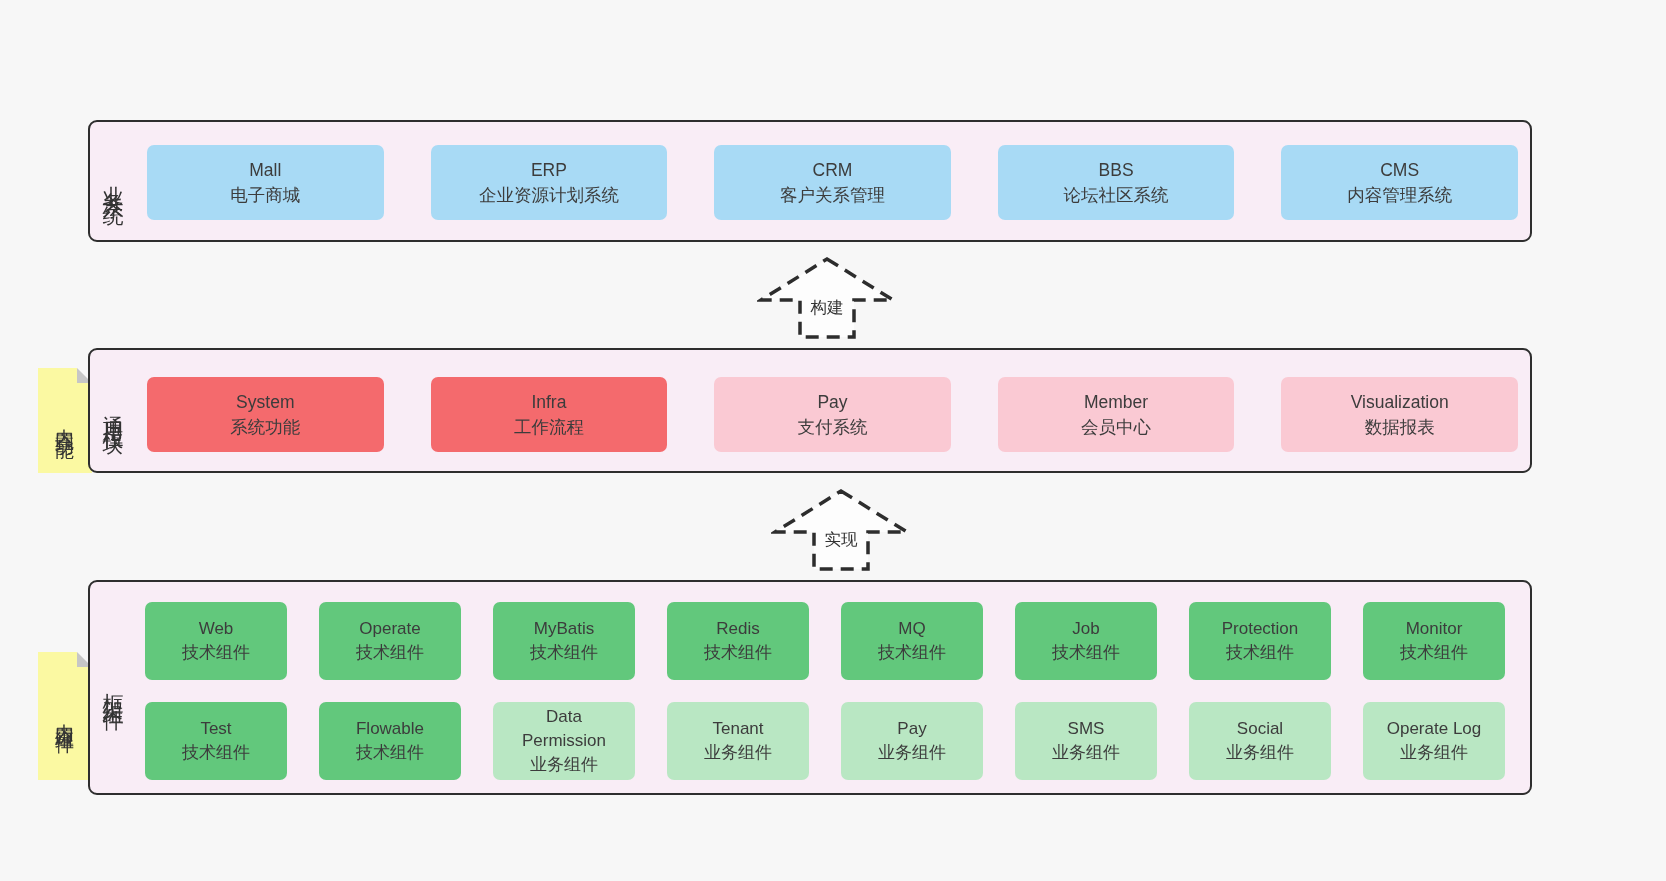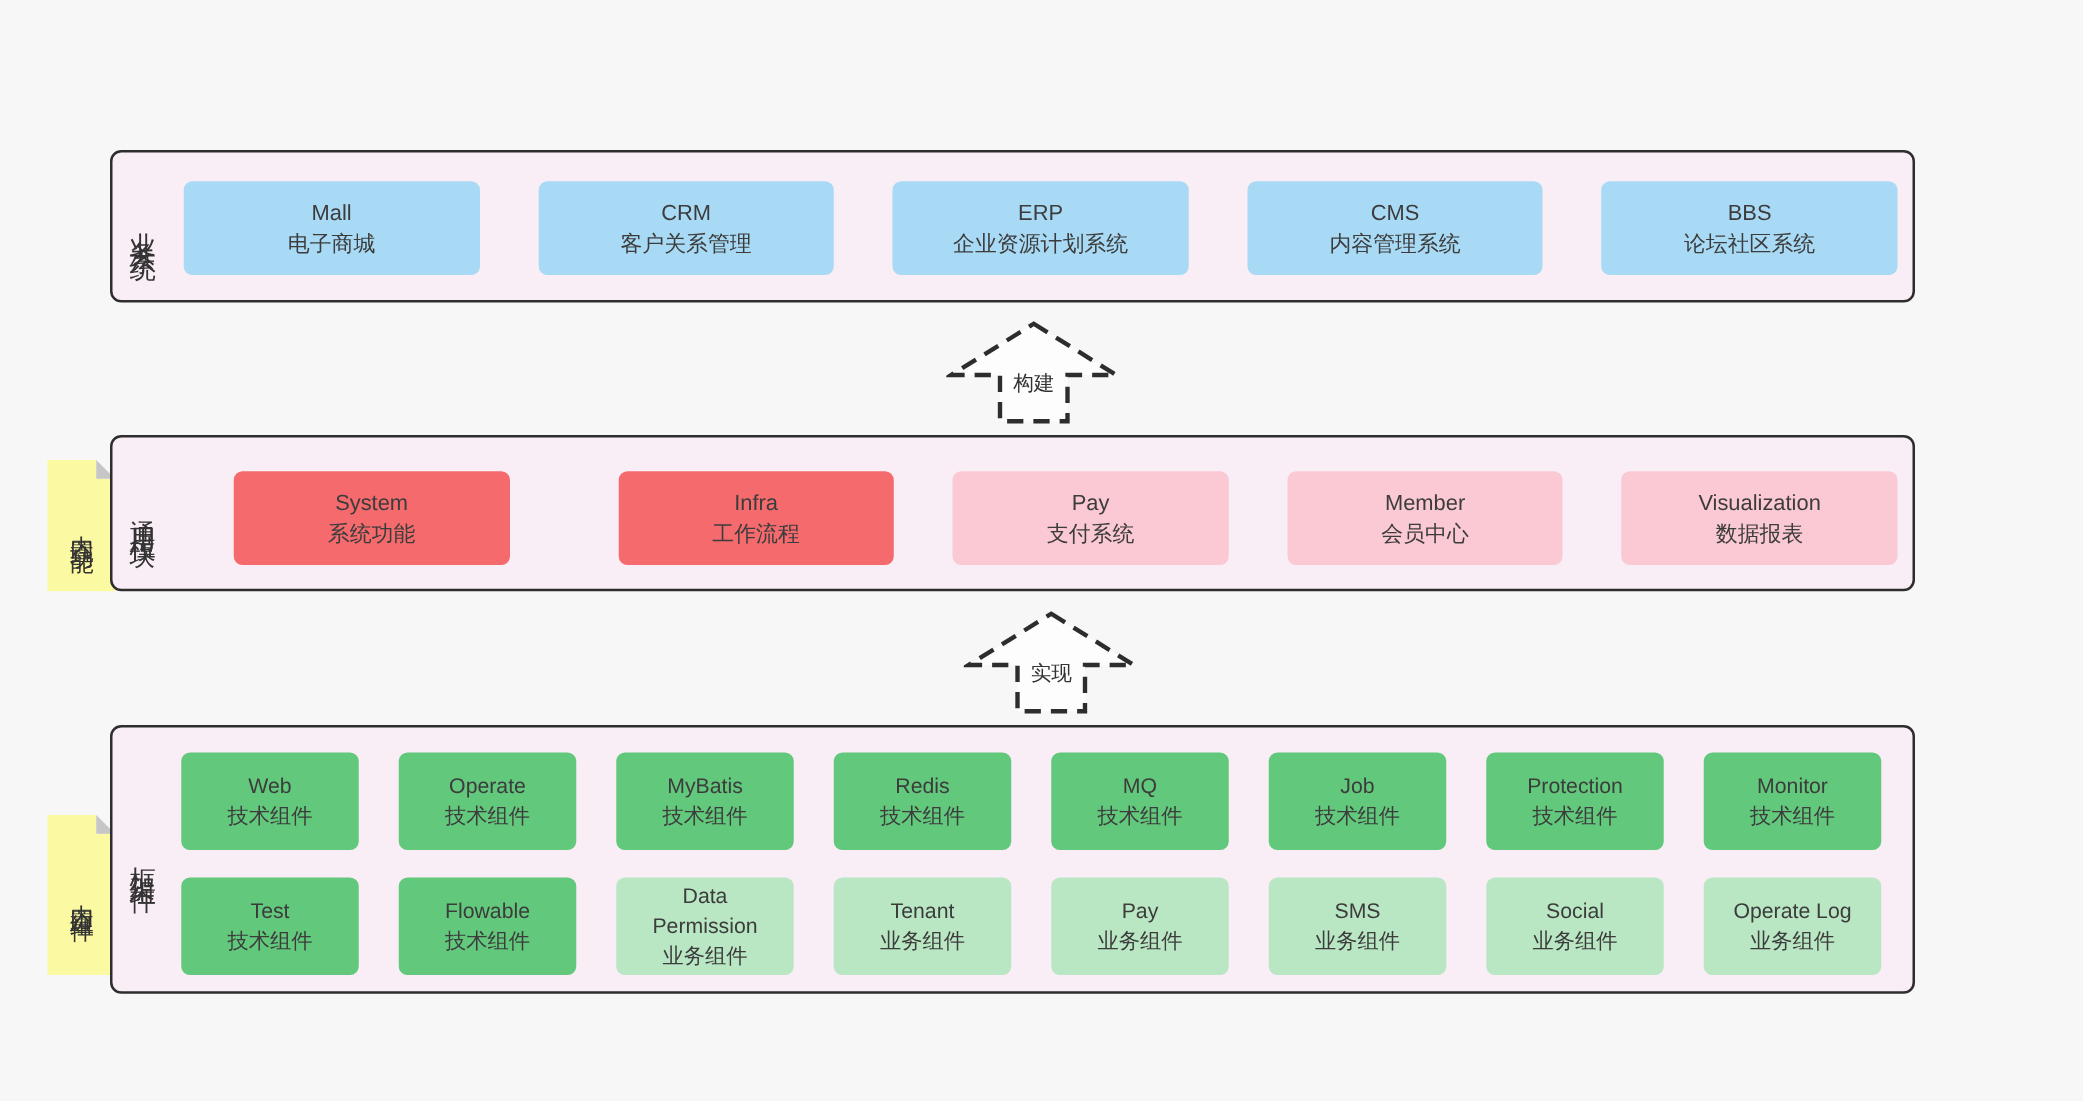--- a/index.html
+++ b/index.html
@@ -25,21 +25,21 @@
   #panel-business .strip{top:23px;height:75px;}
   #panel-modules .strip{top:27px;height:75px;}
   #panel-framework .row1{top:20px;height:78px;}
   #panel-framework .row2{top:120px;height:78px;}
 
   .box{flex:1;border-radius:7px;display:flex;flex-direction:column;align-items:center;
        justify-content:center;text-align:center;color:#3c3c3c;font-size:17.5px;
        line-height:25px;padding:0 14px;box-sizing:border-box;}
   #panel-framework .box{font-size:17px;line-height:24px;padding:0 12px;}
   .blue{background:var(--blue,#a8daf5);}
-  .red{background:var(--red,#f46a6d);margin-left:40px;}
+  .red{background:var(--red,#f46a6d);}
   .pink{background:var(--pink,#fac9d3);}
   .green{background:var(--green,#62c87c);}
   .lightgreen{background:var(--lightgreen,#b9e7c3);}
 
   
   .sticky{position:absolute;left:38px;width:54px;background:var(--yellow,#fbf9a2);
           z-index:1;display:flex;align-items:center;justify-content:center;}
   #sticky-features{top:368px;height:105px;}
   #sticky-components{top:652px;height:128px;}
   .sticky .fold{position:absolute;top:0;right:0;width:0;height:0;
@@ -63,34 +63,34 @@
 <div class="stage">
 
   <section class="panel" id="panel-business">
     <div class="vlabel">业务系统</div>
     <div class="strip strip-6">
       <div class="box blue">
         <span>Mall</span>
         <span>电子商城</span>
       </div>
       <div class="box blue">
+        <span>ERP</span>
+        <span>企业资源计划系统</span>
+      </div>
+      <div class="box blue">
         <span>CRM</span>
         <span>客户关系管理</span>
       </div>
       <div class="box blue">
-        <span>ERP</span>
-        <span>企业资源计划系统</span>
+        <span>BBS</span>
+        <span>论坛社区系统</span>
       </div>
       <div class="box blue">
         <span>CMS</span>
         <span>内容管理系统</span>
-      </div>
-      <div class="box blue">
-        <span>BBS</span>
-        <span>论坛社区系统</span>
       </div>
     </div>
   </section>
 
   <div class="arrow" id="arrow-build">
     <svg viewBox="0 0 140 86">
       <polygon points="70,4 136,45 97,45 97,82 43,82 43,45 4,45" fill="#fdfdfd" stroke="#2d2d2d" stroke-width="3.5" stroke-dasharray="13 8" stroke-linejoin="miter"></polygon>
     </svg>
     <span class="arrow-label">构建</span>
   </div>

